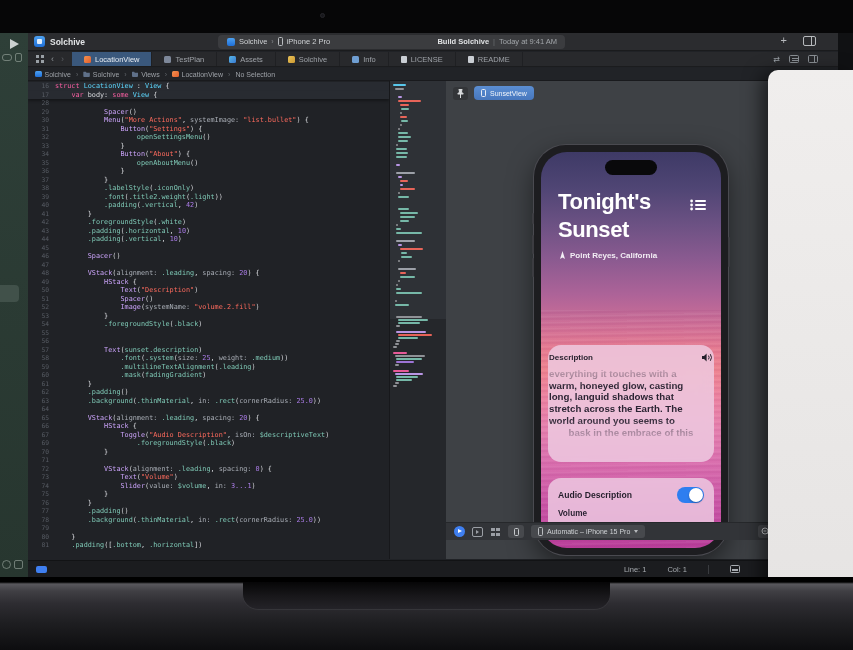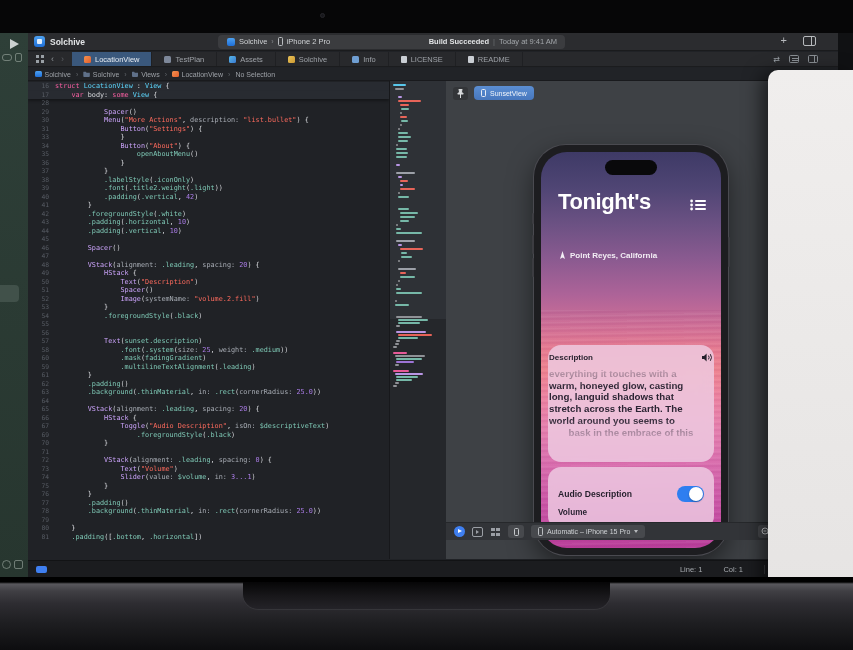--- a/index.html
+++ b/index.html
@@ -139,35 +139,35 @@
   .plist-icon{position:absolute;right:15px;top:45px;}
   .ploc{position:absolute;left:18px;top:99px;display:flex;align-items:center;gap:4px;font-size:8px;font-weight:bold;color:#f3eef5;}
   .card{position:absolute;left:7px;width:166px;border-radius:13px;background:rgba(238,205,227,0.82);backdrop-filter:blur(5px);}
   .card-desc{top:193px;height:117px;padding:8px 1px;}
   .cd-head{display:flex;align-items:center;justify-content:space-between;font-size:8px;font-weight:bold;color:#241f2b;}
   .cd-body{margin-top:6px;font-size:9.7px;line-height:11.7px;font-weight:bold;color:#2b2433;
     -webkit-mask-image:linear-gradient(180deg,rgba(0,0,0,.3),#000 28%,#000 72%,rgba(0,0,0,.35));
     mask-image:linear-gradient(180deg,rgba(0,0,0,.3),#000 28%,#000 72%,rgba(0,0,0,.35));}
   .cd-body div:first-child{opacity:.6;}
   .cd-body div:last-child{opacity:.65;text-align:center;}
-  .card-audio{top:315px;height:62px;padding:19px 10px;}
+  .card-audio{top:326px;height:62px;padding:9px 10px;}
   .ca-row1{display:flex;align-items:center;justify-content:space-between;}
   .ca-label{font-size:8.6px;font-weight:bold;color:#241f2b;}
   .toggle{width:27px;height:16px;border-radius:8.5px;background:#2e7ef0;position:relative;}
   .toggle-knob{position:absolute;top:1px;width:14px;height:14px;border-radius:50%;background:#fff;box-shadow:0 1px 2px rgba(0,0,0,.3);}
   .ca-vol{margin-top:6px;font-size:8.2px;font-weight:bold;color:#2b2433;}
   .slider{position:relative;margin-top:7px;height:13px;}
   .sl-track{position:absolute;left:0;right:0;top:5px;height:3px;border-radius:2px;background:rgba(255,255,255,0.78);}
   .sl-fill{position:absolute;left:0;top:5px;height:3px;border-radius:2px;background:#3b82f7;}
   .sl-knob{position:absolute;top:0;width:13px;height:13px;border-radius:50%;background:#fff;box-shadow:0 1px 2.5px rgba(0,0,0,.35);}
 
   
   .statusbar{position:absolute;left:0;top:527px;width:810px;height:17px;background:#1b1c1f;border-top:1px solid #121315;display:flex;align-items:center;padding:0 8px;}
   .bp-pill{width:11px;height:7px;border-radius:2px;background:#3f7ff0;}
-  .sb-right{margin-left:auto;display:flex;align-items:center;gap:21px;font-size:7.5px;color:#a7abb0;margin-right:34px;padding-left:13px;}
+  .sb-right{margin-left:auto;display:flex;align-items:center;gap:21px;font-size:7.5px;color:#a7abb0;margin-right:90px;padding-left:13px;}
   .sb-sep{width:1px;height:9px;background:#3a3c40;}
   .monitor-ico{width:10px;height:8px;border:1px solid #a7abb0;border-radius:1.5px;position:relative;}
   .monitor-ico::after{content:"";position:absolute;left:1px;right:1px;bottom:1px;height:2px;background:#a7abb0;}
 </style>
 </head>
 <body>
 
 <div class="stage">
 
   <div class="bezel-top">
@@ -196,21 +196,21 @@
         <div class="proj-title">Solchive</div>
         <div class="activity-pill">
           <div class="scheme">
             <span class="mini-app"></span>
             <span>Solchive</span>
             <span class="chev">›</span>
             <span class="phone-ico"></span>
             <span>iPhone 2 Pro</span>
           </div>
           <div class="build-status">
-            <span class="bs-main">Build Succeeded</span>
+            <span class="bs-main">Build Solchive</span>
             <span class="bs-sep">|</span>
             <span class="bs-time">Today at 9:41 AM</span>
           </div>
         </div>
         <div class="tb-right">
           <span class="plus-btn">+</span>
           <span class="editor-layout-ico"></span>
         </div>
       </div>
 
@@ -282,22 +282,23 @@
             <span>No Selection</span>
           </span>
         </div>
 
       <div class="editor">
         <div class="code" id="code">
             <div class="code-line sticky"><span class="ln">16</span><span class="ct"><span class="tk-k">struct </span><span class="tk-ty">LocationView</span><span class="tk-p"> : </span><span class="tk-ty">View</span><span class="tk-p"> {</span></span></div>
             <div class="code-line sticky sticky-last"><span class="ln">17</span><span class="ct"><span class="tk-p">    </span><span class="tk-k">var</span><span class="tk-p"> body: </span><span class="tk-k">some</span><span class="tk-p"> </span><span class="tk-ty">View</span><span class="tk-p"> {</span></span></div>
             <div class="code-line"><span class="ln">28</span><span class="ct"></span></div>
             <div class="code-line"><span class="ln">29</span><span class="ct"><span class="tk-p">            </span><span class="tk-t">Spacer</span><span class="tk-p">()</span></span></div>
-            <div class="code-line"><span class="ln">30</span><span class="ct"><span class="tk-p">            </span><span class="tk-t">Menu</span><span class="tk-p">(</span><span class="tk-s">"More Actions"</span><span class="tk-p">, </span><span class="tk-g">description: </span><span class="tk-s">"list.bullet"</span><span class="tk-p">) {</span></span></div>
+            <div class="code-line"><span class="ln">30</span><span class="ct"><span class="tk-p">            </span><span class="tk-t">Menu</span><span class="tk-p">(</span><span class="tk-s">"More Actions"</span><span class="tk-p">, </span><span class="tk-g">systemImage: </span><span class="tk-s">"list.bullet"</span><span class="tk-p">) {</span></span></div>
             <div class="code-line"><span class="ln">31</span><span class="ct"><span class="tk-p">                </span><span class="tk-t">Button</span><span class="tk-p">(</span><span class="tk-s">"Settings"</span><span class="tk-p">) {</span></span></div>
+            <div class="code-line"><span class="ln">32</span><span class="ct"><span class="tk-p">                    </span><span class="tk-f">openSettingsMenu</span><span class="tk-p">()</span></span></div>
             <div class="code-line"><span class="ln">33</span><span class="ct"><span class="tk-p">                }</span></span></div>
             <div class="code-line"><span class="ln">34</span><span class="ct"><span class="tk-p">                </span><span class="tk-t">Button</span><span class="tk-p">(</span><span class="tk-s">"About"</span><span class="tk-p">) {</span></span></div>
             <div class="code-line"><span class="ln">35</span><span class="ct"><span class="tk-p">                    </span><span class="tk-f">openAboutMenu</span><span class="tk-p">()</span></span></div>
             <div class="code-line"><span class="ln">36</span><span class="ct"><span class="tk-p">                }</span></span></div>
             <div class="code-line"><span class="ln">37</span><span class="ct"><span class="tk-p">            }</span></span></div>
             <div class="code-line"><span class="ln">38</span><span class="ct"><span class="tk-p">            </span><span class="tk-f">.labelStyle</span><span class="tk-p">(</span><span class="tk-f">.iconOnly</span><span class="tk-p">)</span></span></div>
             <div class="code-line"><span class="ln">39</span><span class="ct"><span class="tk-p">            </span><span class="tk-f">.font</span><span class="tk-p">(</span><span class="tk-f">.title2.weight</span><span class="tk-p">(</span><span class="tk-f">.light</span><span class="tk-p">))</span></span></div>
             <div class="code-line"><span class="ln">40</span><span class="ct"><span class="tk-p">            </span><span class="tk-f">.padding</span><span class="tk-p">(</span><span class="tk-f">.vertical</span><span class="tk-p">, </span><span class="tk-n">42</span><span class="tk-p">)</span></span></div>
             <div class="code-line"><span class="ln">41</span><span class="ct"><span class="tk-p">        }</span></span></div>
             <div class="code-line"><span class="ln">42</span><span class="ct"><span class="tk-p">        </span><span class="tk-f">.foregroundStyle</span><span class="tk-p">(</span><span class="tk-f">.white</span><span class="tk-p">)</span></span></div>
@@ -310,22 +311,22 @@
             <div class="code-line"><span class="ln">49</span><span class="ct"><span class="tk-p">            </span><span class="tk-t">HStack</span><span class="tk-p"> {</span></span></div>
             <div class="code-line"><span class="ln">50</span><span class="ct"><span class="tk-p">                </span><span class="tk-t">Text</span><span class="tk-p">(</span><span class="tk-s">"Description"</span><span class="tk-p">)</span></span></div>
             <div class="code-line"><span class="ln">51</span><span class="ct"><span class="tk-p">                </span><span class="tk-t">Spacer</span><span class="tk-p">()</span></span></div>
             <div class="code-line"><span class="ln">52</span><span class="ct"><span class="tk-p">                </span><span class="tk-t">Image</span><span class="tk-p">(</span><span class="tk-g">systemName: </span><span class="tk-s">"volume.2.fill"</span><span class="tk-p">)</span></span></div>
             <div class="code-line"><span class="ln">53</span><span class="ct"><span class="tk-p">            }</span></span></div>
             <div class="code-line"><span class="ln">54</span><span class="ct"><span class="tk-p">            </span><span class="tk-f">.foregroundStyle</span><span class="tk-p">(</span><span class="tk-f">.black</span><span class="tk-p">)</span></span></div>
             <div class="code-line"><span class="ln">55</span><span class="ct"></span></div>
             <div class="code-line"><span class="ln">56</span><span class="ct"></span></div>
             <div class="code-line"><span class="ln">57</span><span class="ct"><span class="tk-p">            </span><span class="tk-t">Text</span><span class="tk-p">(</span><span class="tk-f">sunset.description</span><span class="tk-p">)</span></span></div>
             <div class="code-line"><span class="ln">58</span><span class="ct"><span class="tk-p">                </span><span class="tk-f">.font</span><span class="tk-p">(</span><span class="tk-f">.system</span><span class="tk-p">(</span><span class="tk-g">size: </span><span class="tk-n">25</span><span class="tk-p">, </span><span class="tk-g">weight: </span><span class="tk-f">.medium</span><span class="tk-p">))</span></span></div>
+            <div class="code-line"><span class="ln">59</span><span class="ct"><span class="tk-p">                </span><span class="tk-f">.multilineTextAlignment</span><span class="tk-p">(</span><span class="tk-f">.leading</span><span class="tk-p">)</span></span></div>
             <div class="code-line"><span class="ln">60</span><span class="ct"><span class="tk-p">                </span><span class="tk-f">.mask</span><span class="tk-p">(</span><span class="tk-f">fadingGradient</span><span class="tk-p">)</span></span></div>
-            <div class="code-line"><span class="ln">59</span><span class="ct"><span class="tk-p">                </span><span class="tk-f">.multilineTextAlignment</span><span class="tk-p">(</span><span class="tk-f">.leading</span><span class="tk-p">)</span></span></div>
             <div class="code-line"><span class="ln">61</span><span class="ct"><span class="tk-p">        }</span></span></div>
             <div class="code-line"><span class="ln">62</span><span class="ct"><span class="tk-p">        </span><span class="tk-f">.padding</span><span class="tk-p">()</span></span></div>
             <div class="code-line"><span class="ln">63</span><span class="ct"><span class="tk-p">        </span><span class="tk-f">.background</span><span class="tk-p">(</span><span class="tk-f">.thinMaterial</span><span class="tk-p">, </span><span class="tk-g">in: </span><span class="tk-f">.rect</span><span class="tk-p">(</span><span class="tk-g">cornerRadius: </span><span class="tk-n">25.0</span><span class="tk-p">))</span></span></div>
             <div class="code-line"><span class="ln">64</span><span class="ct"></span></div>
             <div class="code-line"><span class="ln">65</span><span class="ct"><span class="tk-p">        </span><span class="tk-t">VStack</span><span class="tk-p">(</span><span class="tk-g">alignment: </span><span class="tk-f">.leading</span><span class="tk-p">, </span><span class="tk-g">spacing: </span><span class="tk-n">20</span><span class="tk-p">) {</span></span></div>
             <div class="code-line"><span class="ln">66</span><span class="ct"><span class="tk-p">            </span><span class="tk-t">HStack</span><span class="tk-p"> {</span></span></div>
             <div class="code-line"><span class="ln">67</span><span class="ct"><span class="tk-p">                </span><span class="tk-t">Toggle</span><span class="tk-p">(</span><span class="tk-s">"Audio Description"</span><span class="tk-p">, </span><span class="tk-g">isOn: </span><span class="tk-f">$descriptiveText</span><span class="tk-p">)</span></span></div>
             <div class="code-line"><span class="ln">69</span><span class="ct"><span class="tk-p">                    </span><span class="tk-f">.foregroundStyle</span><span class="tk-p">(</span><span class="tk-f">.black</span><span class="tk-p">)</span></span></div>
             <div class="code-line"><span class="ln">70</span><span class="ct"><span class="tk-p">            }</span></span></div>
             <div class="code-line"><span class="ln">71</span><span class="ct"></span></div>
@@ -428,20 +429,21 @@
         <div class="phone">
           <div class="side-btn" style="left:-2px;top:68px;width:2px;height:11px;"></div>
           <div class="side-btn" style="left:-2px;top:90px;width:2px;height:19px;"></div>
           <div class="side-btn" style="left:-2px;top:113px;width:2px;height:19px;"></div>
           <div class="side-btn" style="right:-2px;top:92px;width:2px;height:30px;"></div>
           <div class="pscreen">
             <div class="streaks"></div>
             <div class="island"></div>
             <div class="ptitle">
               <div>Tonight's</div>
+              <div>Sunset</div>
             </div>
             <div class="plist-icon">
               <svg width="16" height="12" viewBox="0 0 16 12" fill="#fff">
                 <circle cx="1.6" cy="2" r="1.4"></circle>
                   <rect x="5" y="1.1" width="11" height="1.9" rx="0.95"></rect>
                 <circle cx="1.6" cy="6" r="1.4"></circle>
                   <rect x="5" y="5.1" width="11" height="1.9" rx="0.95"></rect>
                 <circle cx="1.6" cy="10" r="1.4"></circle>
                   <rect x="5" y="9.1" width="11" height="1.9" rx="0.95"></rect>
               </svg>

